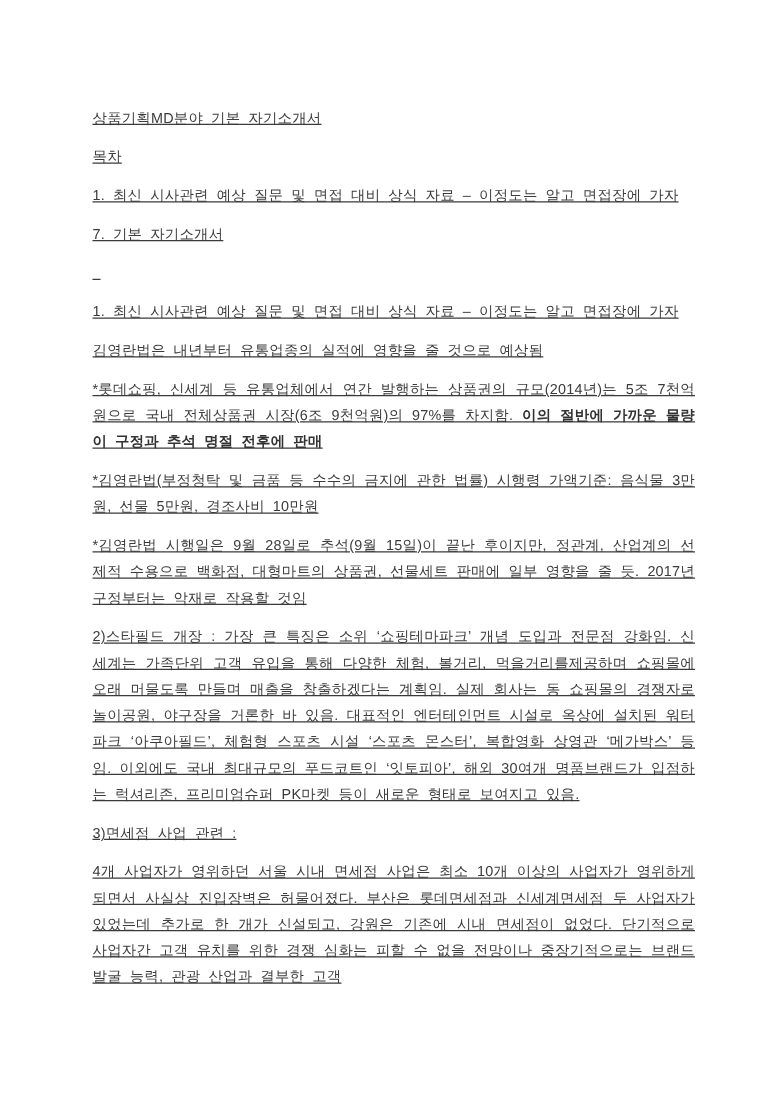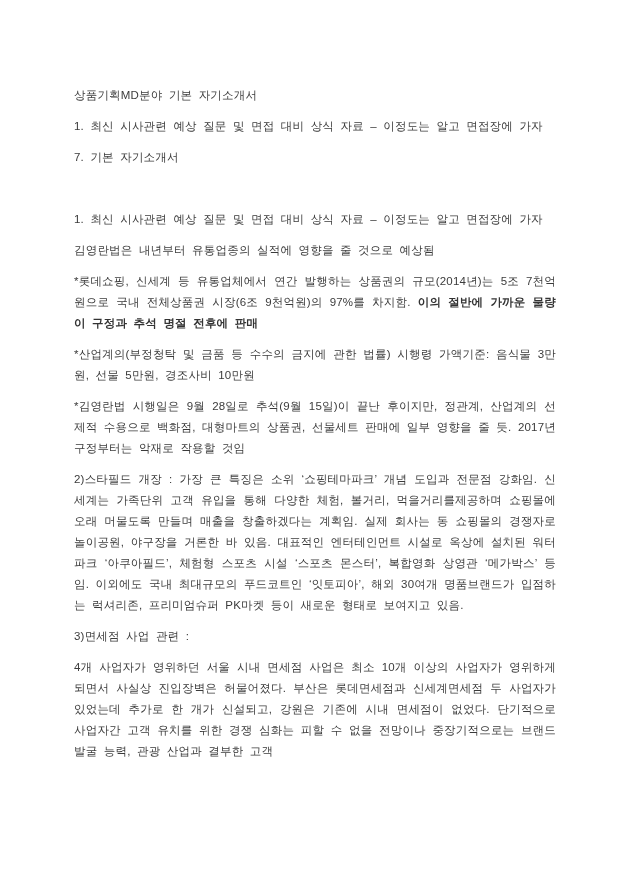--- a/index.html
+++ b/index.html
@@ -13,20 +13,21 @@
     overflow: hidden;
   }
   .page {
     box-sizing: border-box;
     width: 624px;
     height: 620px;
     background: #ffffff;
     padding: 85px 68px 20px 74px;
     font-family: "Liberation Sans", sans-serif;
     color: #3b3b3b;
+    text-decoration: underline;
   }
   .doc-body .para {
     margin: 0 0 10px 0;
     font-size: 11.5px;
     line-height: 21px;
     text-align: justify;
     word-break: break-all;
     word-spacing: 3px;
     letter-spacing: 0.2px;
   }
@@ -37,25 +38,26 @@
     font-weight: 700;
     color: #333333;
   }
 </style>
 </head>
 <body>
 
 <div class="page">
   <div class="doc-body">
       <p class="para"><span>상품기획MD분야 기본 자기소개서</span></p>
+      <p class="para"><span>목차</span></p>
       <p class="para"><span>1. 최신 시사관련 예상 질문 및 면접 대비 상식 자료 – 이정도는 알고 면접장에 가자</span></p>
       <p class="para"><span>7. 기본 자기소개서</span></p>
       <p class="para blank">&nbsp;</p>
       <p class="para"><span>1. 최신 시사관련 예상 질문 및 면접 대비 상식 자료 – 이정도는 알고 면접장에 가자</span></p>
       <p class="para"><span>김영란법은 내년부터 유통업종의 실적에 영향을 줄 것으로 예상됨</span></p>
       <p class="para"><span>*롯데쇼핑, 신세계 등 유통업체에서 연간 발행하는 상품권의 규모(2014년)는 5조 7천억원으로 국내 전체상품권 시장(6조 9천억원)의 97%를 차지함. </span><strong>이의 절반에 가까운 물량이 구정과 추석 명절 전후에 판매</strong></p>
-      <p class="para"><span>*산업계의(부정청탁 및 금품 등 수수의 금지에 관한 법률) 시행령 가액기준: 음식물 3만원, 선물 5만원, 경조사비 10만원</span></p>
+      <p class="para"><span>*김영란법(부정청탁 및 금품 등 수수의 금지에 관한 법률) 시행령 가액기준: 음식물 3만원, 선물 5만원, 경조사비 10만원</span></p>
       <p class="para"><span>*김영란법 시행일은 9월 28일로 추석(9월 15일)이 끝난 후이지만, 정관계, 산업계의 선제적 수용으로 백화점, 대형마트의 상품권, 선물세트 판매에 일부 영향을 줄 듯. 2017년 구정부터는 악재로 작용할 것임</span></p>
       <p class="para"><span>2)스타필드 개장 : 가장 큰 특징은 소위 ‘쇼핑테마파크’ 개념 도입과 전문점 강화임. 신세계는 가족단위 고객 유입을 통해 다양한 체험, 볼거리, 먹을거리를제공하며 쇼핑몰에 오래 머물도록 만들며 매출을 창출하겠다는 계획임. 실제 회사는 동 쇼핑몰의 경쟁자로 놀이공원, 야구장을 거론한 바 있음. 대표적인 엔터테인먼트 시설로 옥상에 설치된 워터파크 ‘아쿠아필드’, 체험형 스포츠 시설 ‘스포츠 몬스터’, 복합영화 상영관 ‘메가박스’ 등임. 이외에도 국내 최대규모의 푸드코트인 ‘잇토피아’, 해외 30여개 명품브랜드가 입점하는 럭셔리존, 프리미엄슈퍼 PK마켓 등이 새로운 형태로 보여지고 있음.</span></p>
       <p class="para"><span>3)면세점 사업 관련 :</span></p>
       <p class="para"><span>4개 사업자가 영위하던 서울 시내 면세점 사업은 최소 10개 이상의 사업자가 영위하게 되면서 사실상 진입장벽은 허물어졌다. 부산은 롯데면세점과 신세계면세점 두 사업자가 있었는데 추가로 한 개가 신설되고, 강원은 기존에 시내 면세점이 없었다. 단기적으로 사업자간 고객 유치를 위한 경쟁 심화는 피할 수 없을 전망이나 중장기적으로는 브랜드 발굴 능력, 관광 산업과 결부한 고객</span></p>
     </div>
 </div>
 
 </body></html>

